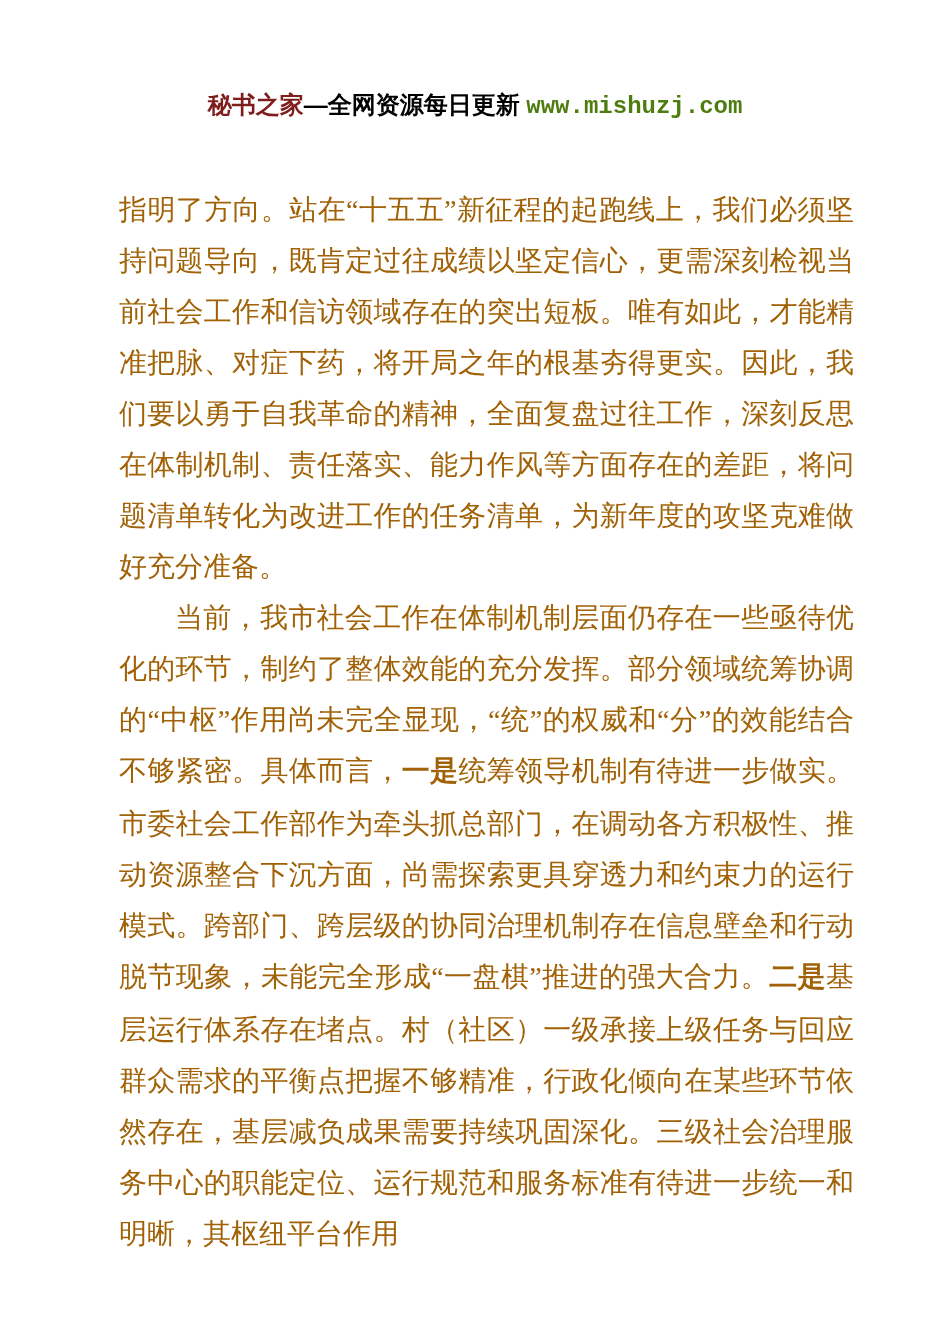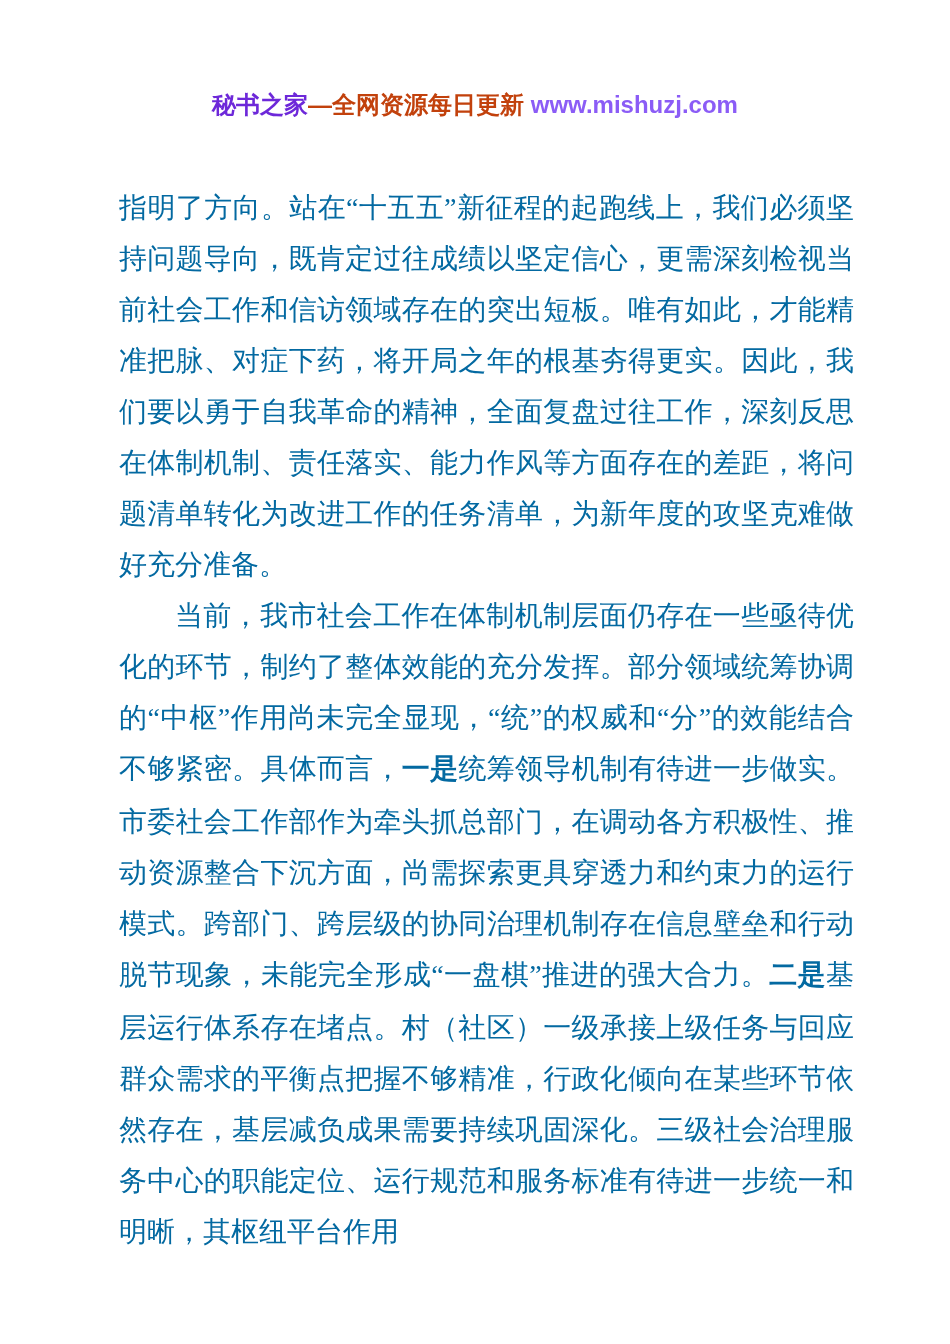--- a/index.html
+++ b/index.html
@@ -17,31 +17,31 @@
 
   .page-header {
     padding-top: 88px;
     text-align: center;
     font-family: "Liberation Sans", "DejaVu Sans", sans-serif;
     font-weight: 700;
     font-size: 24px;
     line-height: 34px;
     white-space: nowrap;
   }
-  .brand-text  { color: #6d28d9; }
-  .tagline-text { color: #c2410c; }
-  .site-url    { color: #8b5cf6; text-decoration: none; cursor: pointer; }
+  .brand-text  { color: #7f1d1d; }
+  .tagline-text { color: #000000; }
+  .site-url    { color: #4d7c0f; text-decoration: none; cursor: pointer; font-family: Liberation Mono, monospace; }
 
   .document-content {
     margin-top: 60px;
     padding-left: 119px;
     padding-right: 96px;
     font-size: 28px;
     line-height: 51px;
-    color: #0369a1;
+    color: #a16207;
     text-align: justify;
     word-break: break-all;
   }
 
   .document-content p { margin: 0; }
   .indent { text-indent: 2em; }
   .seg-bold { font-weight: 700; font-family: Liberation Mono, monospace; }
 </style>
 </head>
 <body>

